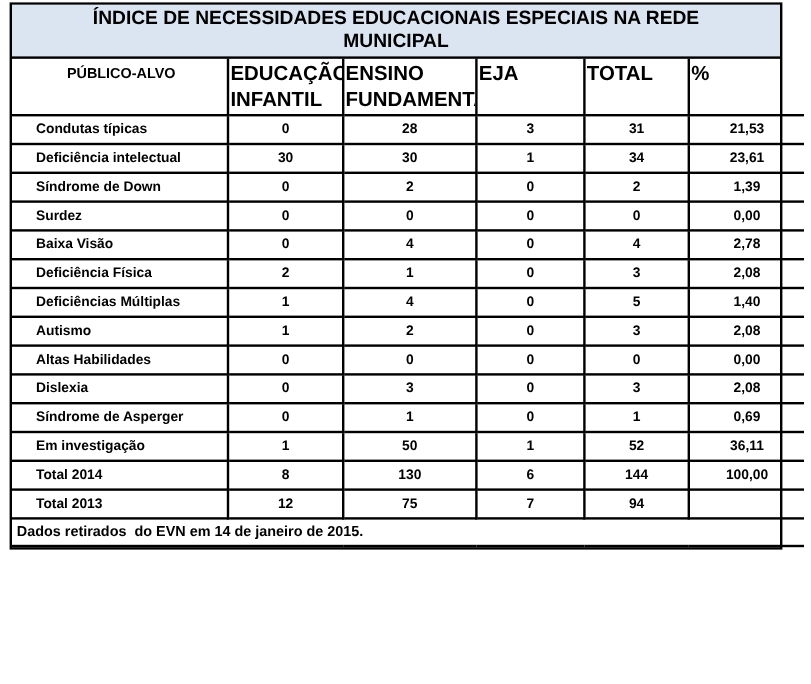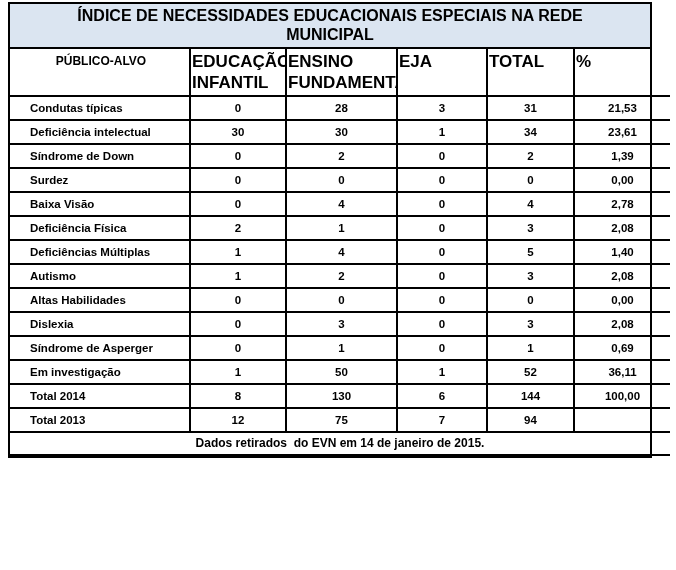--- a/index.html
+++ b/index.html
@@ -64,21 +64,21 @@
     height: 22px;
     padding: 0 1px;
   }
   td.cell-label {
     text-align: left;
     padding-left: 20px;
     font-size: 11.5px;
   }
   td.note-source {
     font-size: 12px;
-    text-align: center;
+    text-align: left;
     vertical-align: middle;
     padding: 3px 4px 4px 4px;
     white-space: pre-wrap;
   }
   td.note-analysis {
     font-size: 13px;
     text-align: justify;
     vertical-align: top;
     line-height: 26px;
     padding: 4px 6px 6px 6px;

